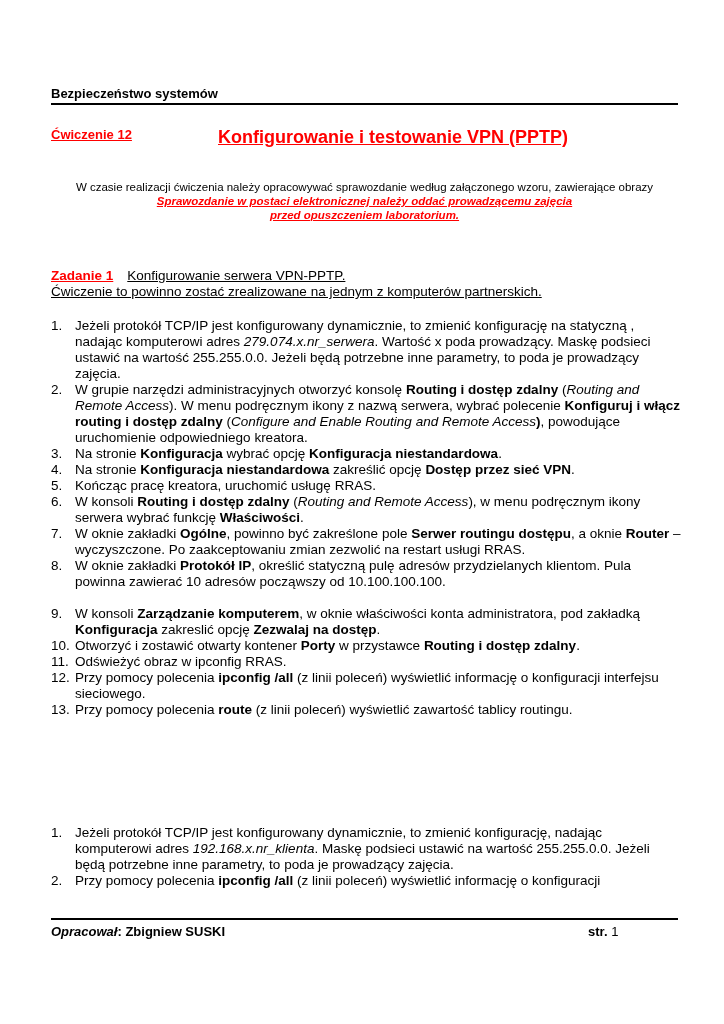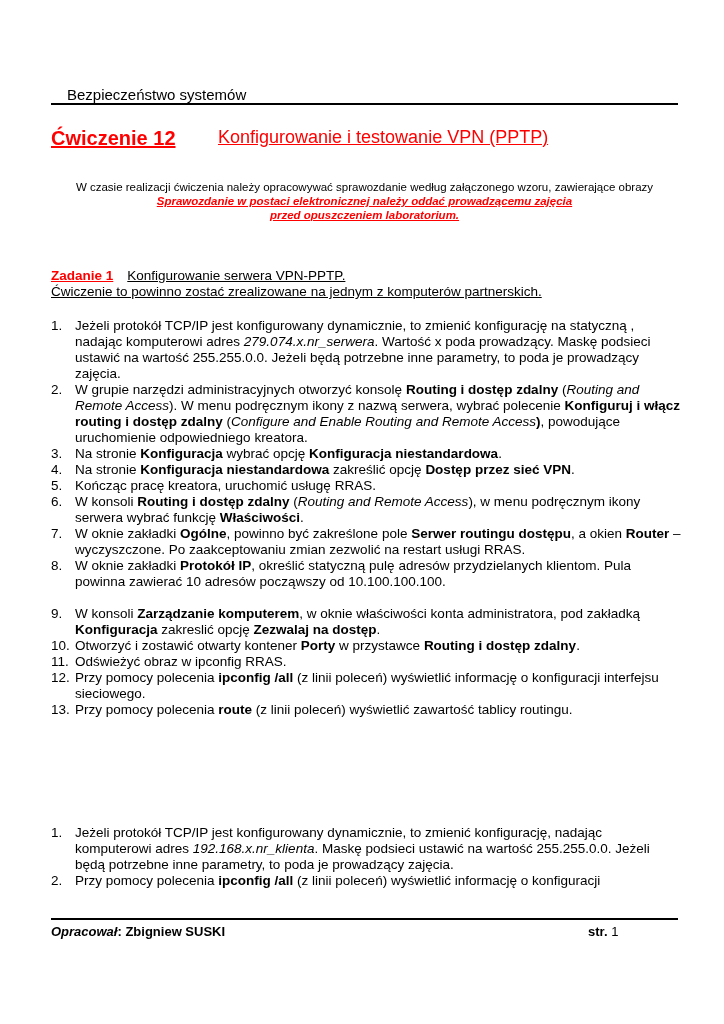--- a/index.html
+++ b/index.html
@@ -1,25 +1,25 @@
 <!DOCTYPE html>
 <html><head>
 <meta charset="utf-8">
 <style>
   html, body { margin: 0; padding: 0; background: #ffffff; }
   body { width: 724px; height: 1024px; position: relative; overflow: hidden;
          font-family: "Liberation Sans", sans-serif; color: #000; }
   .page { position: absolute; left: 0; top: 0; width: 724px; height: 1024px; }
 
-  .header-title { position: absolute; left: 51px; top: 86px; font-size: 15px; font-weight: normal; margin-left: 16px; }
+  .header-title { position: absolute; left: 51px; top: 86px; font-size: 13px; font-weight: bold; }
   .header-rule { position: absolute; left: 51px; top: 103px; width: 627px; height: 2px; background: #000; }
 
-  .exercise { position: absolute; top: 127px; left: 51px; font-size: 20px; font-weight: bold;
+  .exercise { position: absolute; top: 127px; left: 51px; font-size: 13px; font-weight: bold;
               color: #ff0000; text-decoration: underline; }
-  .exercise-title { position: absolute; top: 127px; left: 218px; font-size: 18px; font-weight: normal;
+  .exercise-title { position: absolute; top: 127px; left: 218px; font-size: 18px; font-weight: bold;
               color: #ff0000; text-decoration: underline; }
 
   .intro { position: absolute; left: 51px; top: 180px; width: 627px; text-align: center;
            font-size: 11.5px; line-height: 14px; }
   .intro .warn { color: #ff0000; font-weight: bold; font-style: italic; text-decoration: underline; }
 
   .task-head { position: absolute; left: 51px; font-size: 13.5px; line-height: 16px; }
   .task-head .num { color: #ff0000; font-weight: bold; text-decoration: underline; }
   .task-head .name { text-decoration: underline; margin-left: 14px; }
   .task-head .sub { text-decoration: underline; display: block; }
@@ -60,21 +60,21 @@
     <span class="num">Zadanie 1</span><span class="name">Konfigurowanie serwera VPN-PPTP.</span>
     <span class="sub">Ćwiczenie to powinno zostać zrealizowane na jednym z komputerów partnerskich.</span>
   </div>
   <ol class="steps" style="top:318px;">
       <li><span class="idx">1.</span><span>Jeżeli protokół TCP/IP jest konfigurowany dynamicznie, to zmienić konfigurację na statyczną , nadając komputerowi adres </span><span class="i">279.074.x.nr_serwera</span><span>. Wartość x poda prowadzący. Maskę podsieci ustawić na wartość 255.255.0.0. Jeżeli będą potrzebne inne parametry, to poda je prowadzący zajęcia.</span></li>
       <li><span class="idx">2.</span><span>W grupie narzędzi administracyjnych otworzyć konsolę </span><span class="bi">Routing i dostęp zdalny</span><span> (</span><span class="i">Routing and Remote Access</span><span>). W menu podręcznym ikony z nazwą serwera, wybrać polecenie </span><span class="bi">Konfiguruj i włącz routing i dostęp zdalny</span><span> (</span><span class="i">Configure and Enable Routing and Remote Access</span><span class="b">)</span><span>, powodujące uruchomienie odpowiedniego kreatora.</span></li>
       <li><span class="idx">3.</span><span>Na stronie </span><span class="bi">Konfiguracja</span><span> wybrać opcję </span><span class="bi">Konfiguracja niestandardowa</span><span>.</span></li>
       <li><span class="idx">4.</span><span>Na stronie </span><span class="bi">Konfiguracja niestandardowa</span><span> zakreślić opcję </span><span class="bi">Dostęp przez sieć VPN</span><span>.</span></li>
       <li><span class="idx">5.</span><span>Kończąc pracę kreatora, uruchomić usługę RRAS.</span></li>
       <li><span class="idx">6.</span><span>W konsoli </span><span class="bi">Routing i dostęp zdalny</span><span> (</span><span class="i">Routing and Remote Access</span><span>), w menu podręcznym ikony serwera wybrać funkcję </span><span class="bi">Właściwości</span><span>.</span></li>
-      <li><span class="idx">7.</span><span>W oknie zakładki </span><span class="bi">Ogólne</span><span>, powinno być zakreślone pole </span><span class="bi">Serwer routingu dostępu</span><span>, a okien </span><span class="bi">Router</span><span> – wyczyszczone. Po zaakceptowaniu zmian zezwolić na restart usługi RRAS.</span></li>
+      <li><span class="idx">7.</span><span>W oknie zakładki </span><span class="bi">Ogólne</span><span>, powinno być zakreślone pole </span><span class="bi">Serwer routingu dostępu</span><span>, a oknie </span><span class="bi">Router</span><span> – wyczyszczone. Po zaakceptowaniu zmian zezwolić na restart usługi RRAS.</span></li>
       <li><span class="idx">8.</span><span>W oknie zakładki </span><span class="bi">Protokół IP</span><span>, określić statyczną pulę adresów przydzielanych klientom. Pula powinna zawierać 10 adresów począwszy od 10.100.100.100.</span></li>
       <li class="gap"><span class="idx">9.</span><span>W konsoli </span><span class="bi">Zarządzanie komputerem</span><span>, w oknie właściwości konta administratora, pod zakładką </span><span class="bi">Konfiguracja</span><span> zakreslić opcję </span><span class="bi">Zezwalaj na dostęp</span><span>.</span></li>
       <li><span class="idx">10.</span><span>Otworzyć i zostawić otwarty kontener </span><span class="bi">Porty</span><span> w przystawce </span><span class="bi">Routing i dostęp zdalny</span><span>.</span></li>
       <li><span class="idx">11.</span><span>Odświeżyć obraz w ipconfig RRAS.</span></li>
       <li><span class="idx">12.</span><span>Przy pomocy polecenia </span><span class="bi">ipconfig  /all</span><span> (z linii poleceń) wyświetlić informację o konfiguracji interfejsu sieciowego.</span></li>
       <li><span class="idx">13.</span><span>Przy pomocy polecenia </span><span class="bi">route</span><span> (z linii poleceń) wyświetlić zawartość tablicy routingu.</span></li>
     </ol>
 
   <ol class="steps" style="top:825px;">
       <li><span class="idx">1.</span><span>Jeżeli protokół TCP/IP jest konfigurowany dynamicznie, to zmienić konfigurację, nadając komputerowi adres </span><span class="i">192.168.x.nr_klienta</span><span>. Maskę podsieci ustawić na wartość 255.255.0.0. Jeżeli będą potrzebne inne parametry, to poda je prowadzący zajęcia.</span></li>

